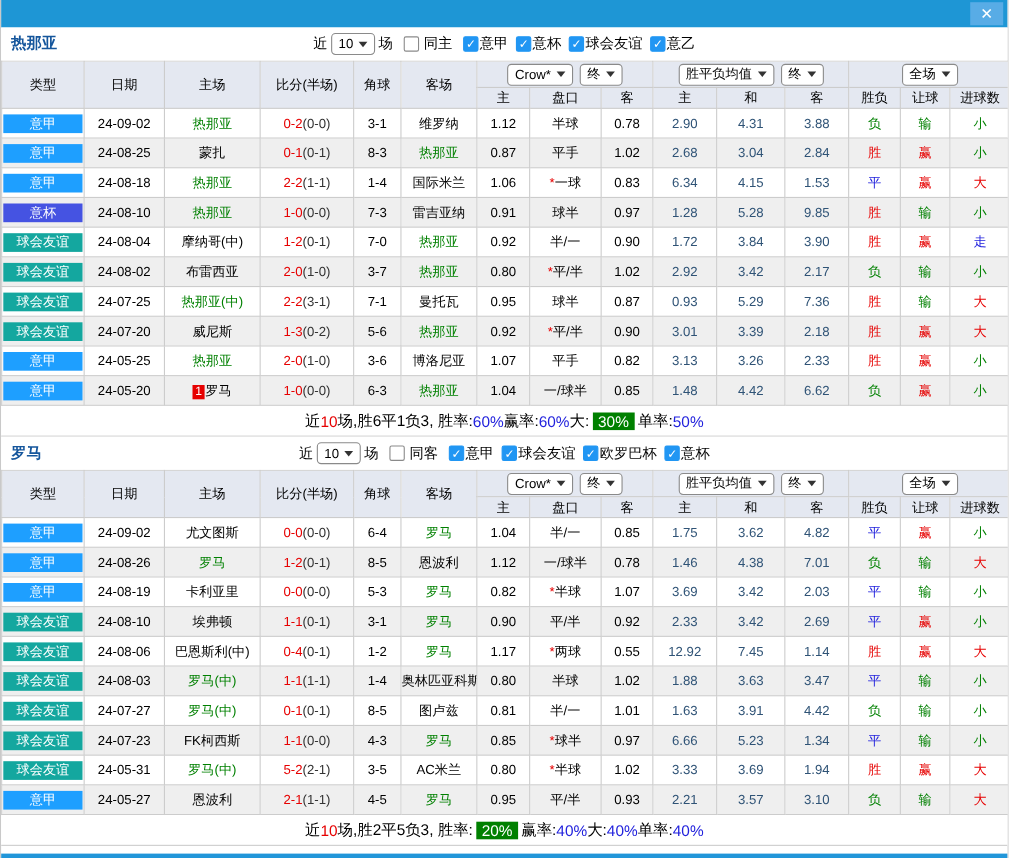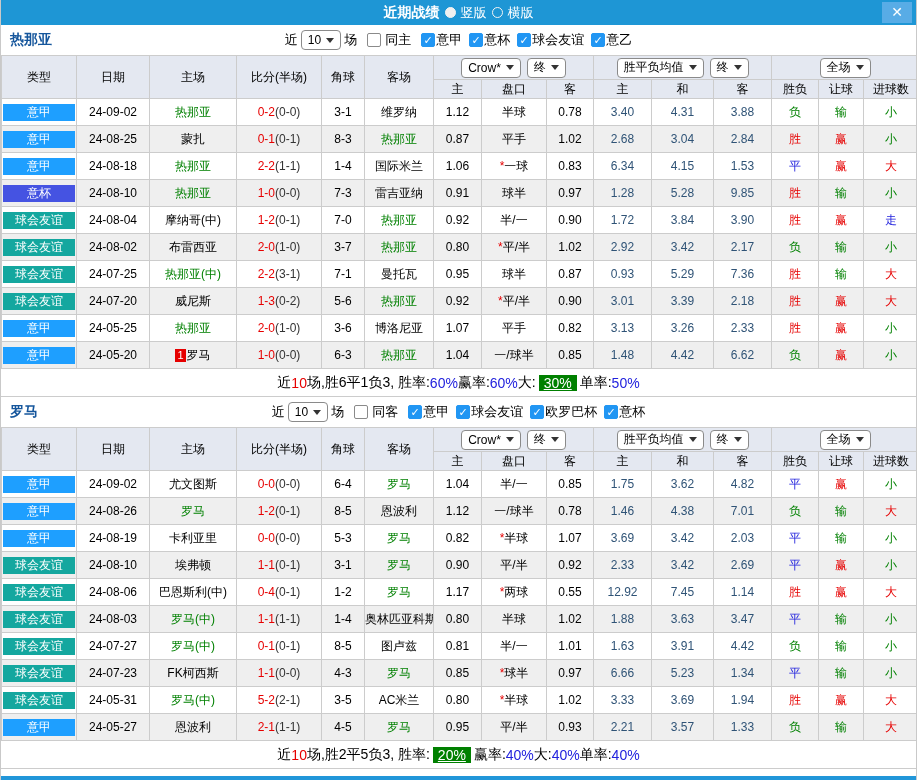--- a/index.html
+++ b/index.html
@@ -50,37 +50,30 @@
   .sc-half { color:#333; }
   .rank { background:#e60000; color:#fff; font-size:11px; line-height:13px; padding:0 2px; margin-right:1px; display:inline-block; }
   .star { color:#e60000; }
 
   
   .summary { flex:0 0 28px; display:flex; align-items:center; justify-content:center; font-size:14px;
              background:#fff; border-bottom:1px solid #ccc; }
   .seg-plain { color:#000; }
   .seg-red { color:#e60000; }
   .seg-blue { color:#2222dd; }
-  .seg-greenbox { background:#008000; color:#fff; padding:0 5px; margin:0 3px;text-decoration:underline; }
+  .seg-greenbox { background:#008000; color:#fff; padding:0 5px; margin:0 3px; }
 
   .bottom-bar { margin-top:auto; flex:0 0 4px; background:#2196d9; }
 </style>
 </head>
 <body>
 
 <div class="window">
 
   <div class="titlebar">
-    <div class="title-center">
-      <span class="title-text">近期战绩</span>
-      <span class="radio sel"></span>
-      <span>竖版</span>
-      <span class="radio"></span>
-      <span>横版</span>
-    </div>
     <div class="close-btn">✕</div>
   </div>
 
   <div class="filter-row">
     <span class="team-name">热那亚</span>
     <div class="filter-center">
       <span>近</span>
       <span class="dropdown">
         <span>10</span>
         <span class="caret"></span>
@@ -178,21 +171,21 @@
             <div class="badge" style="background: rgb(30, 159, 255);">意甲</div>
           </td>
           <td>24-09-02</td>
           <td><span class="self">热那亚</span></td>
           <td><span class="sc-main">0-2</span><span class="sc-half">(0-0)</span></td>
           <td>3-1</td>
           <td><span>维罗纳</span></td>
           <td class="c-odds">1.12</td>
           <td class="c-odds">半球</td>
           <td class="c-odds">0.78</td>
-          <td class="c-mean">3.40</td>
+          <td class="c-mean">2.90</td>
           <td class="c-mean">4.31</td>
           <td class="c-mean">3.88</td>
           <td class="c-res" style="color: rgb(0, 128, 0);">负</td>
           <td class="c-res" style="color: rgb(0, 128, 0);">输</td>
           <td class="c-res" style="color: rgb(0, 128, 0);">小</td>
         </tr>
         <tr class="even">
           <td class="c-type">
             <div class="badge" style="background: rgb(30, 159, 255);">意甲</div>
           </td>
@@ -652,21 +645,21 @@
           <td>24-05-27</td>
           <td><span>恩波利</span></td>
           <td><span class="sc-main">2-1</span><span class="sc-half">(1-1)</span></td>
           <td>4-5</td>
           <td><span class="self">罗马</span></td>
           <td class="c-odds">0.95</td>
           <td class="c-odds">平/半</td>
           <td class="c-odds">0.93</td>
           <td class="c-mean">2.21</td>
           <td class="c-mean">3.57</td>
-          <td class="c-mean">1.33</td>
+          <td class="c-mean">3.10</td>
           <td class="c-res" style="color: rgb(0, 128, 0);">负</td>
           <td class="c-res" style="color: rgb(0, 128, 0);">输</td>
           <td class="c-res" style="color: rgb(230, 0, 0);">大</td>
         </tr>
       </tbody>
   </table>
   <div class="summary">
       <span class="seg-plain">近</span>
       <span class="seg-red">10</span>
       <span class="seg-plain">场,胜2平5负3, 胜率:</span>

